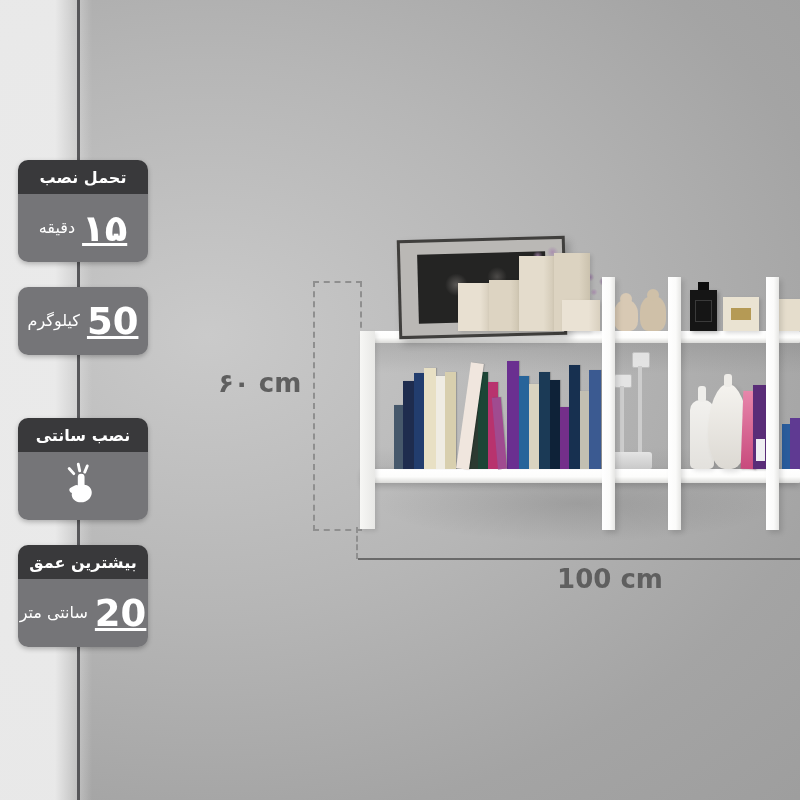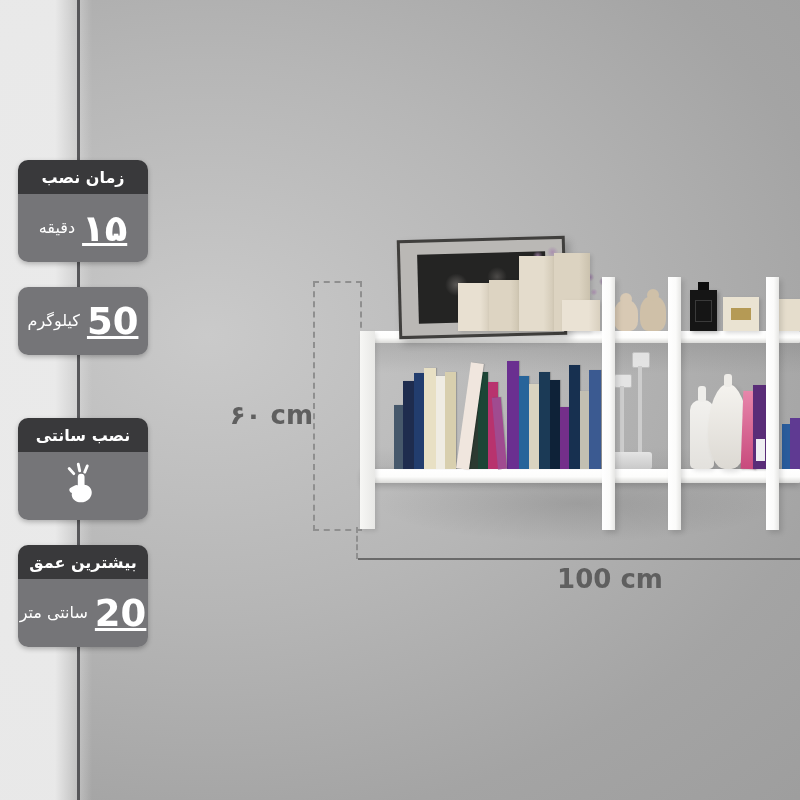--- a/index.html
+++ b/index.html
@@ -25,21 +25,21 @@
   .badge-body .big{font-size:37px;font-weight:bold;line-height:1;text-decoration:underline;}
   .badge-body .small{font-size:16px;line-height:1.1;}
   .badge-body svg{transform:rotate(-8deg);}
 
   
   .dim-rect{position:absolute;left:313px;top:281px;width:45px;height:246px;z-index:2;
     border:2px dashed #8f8f8f;}
   .dim-v-ext{position:absolute;left:356px;top:527px;height:32px;width:0;z-index:2;
     border-left:2px dashed #8f8f8f;}
   .height-label{position:absolute;left:218px;top:368px;width:95px;z-index:6;
-    color:var(--dimension-text,#5f5f5f);font-size:26px;font-weight:bold;text-align:right;direction:ltr;margin-top:32px;}
+    color:var(--dimension-text,#5f5f5f);font-size:26px;font-weight:bold;text-align:left;direction:ltr;}
   .width-line{position:absolute;left:358px;top:558px;width:442px;height:2px;background:#6a6a6a;z-index:2;}
   .width-label{position:absolute;left:510px;top:564px;width:200px;z-index:6;
     color:var(--dimension-text,#5f5f5f);font-size:26px;font-weight:bold;text-align:center;direction:ltr;}
 
   
   .shelf-shadow{position:absolute;left:355px;top:478px;width:445px;height:115px;z-index:1;
     background:radial-gradient(ellipse 60% 45% at 50% 22%, rgba(50,50,50,.16), rgba(50,50,50,0) 75%);}
   .compartment-shade{position:absolute;left:375px;top:343px;width:425px;height:126px;z-index:3;
     background:linear-gradient(180deg, rgba(70,70,70,.14), rgba(70,70,70,0) 24%, rgba(70,70,70,0) 82%, rgba(70,70,70,.08));}
   .board{position:absolute;left:362px;width:438px;z-index:3;border-radius:1px;
@@ -116,21 +116,21 @@
   .edge-book.e2{left:790px;top:418px;width:10px;height:51px;background:#5f3a92;}
 </style>
 </head>
 <body>
 
 <div class="stage">
   <div class="light-strip"></div>
   <div class="hang-line"></div>
 
   <div class="badge" style="top:160px">
-    <div class="badge-header">زمان نصب</div>
+    <div class="badge-header">تحمل نصب</div>
     <div class="badge-body">
       <span class="big">۱۵</span>
       <span class="small">دقیقه</span>
     </div>
   </div>
 
   <div class="badge" style="top:287px">
     <div class="badge-body">
       <span class="big">50</span>
       <span class="small">کیلوگرم</span>

